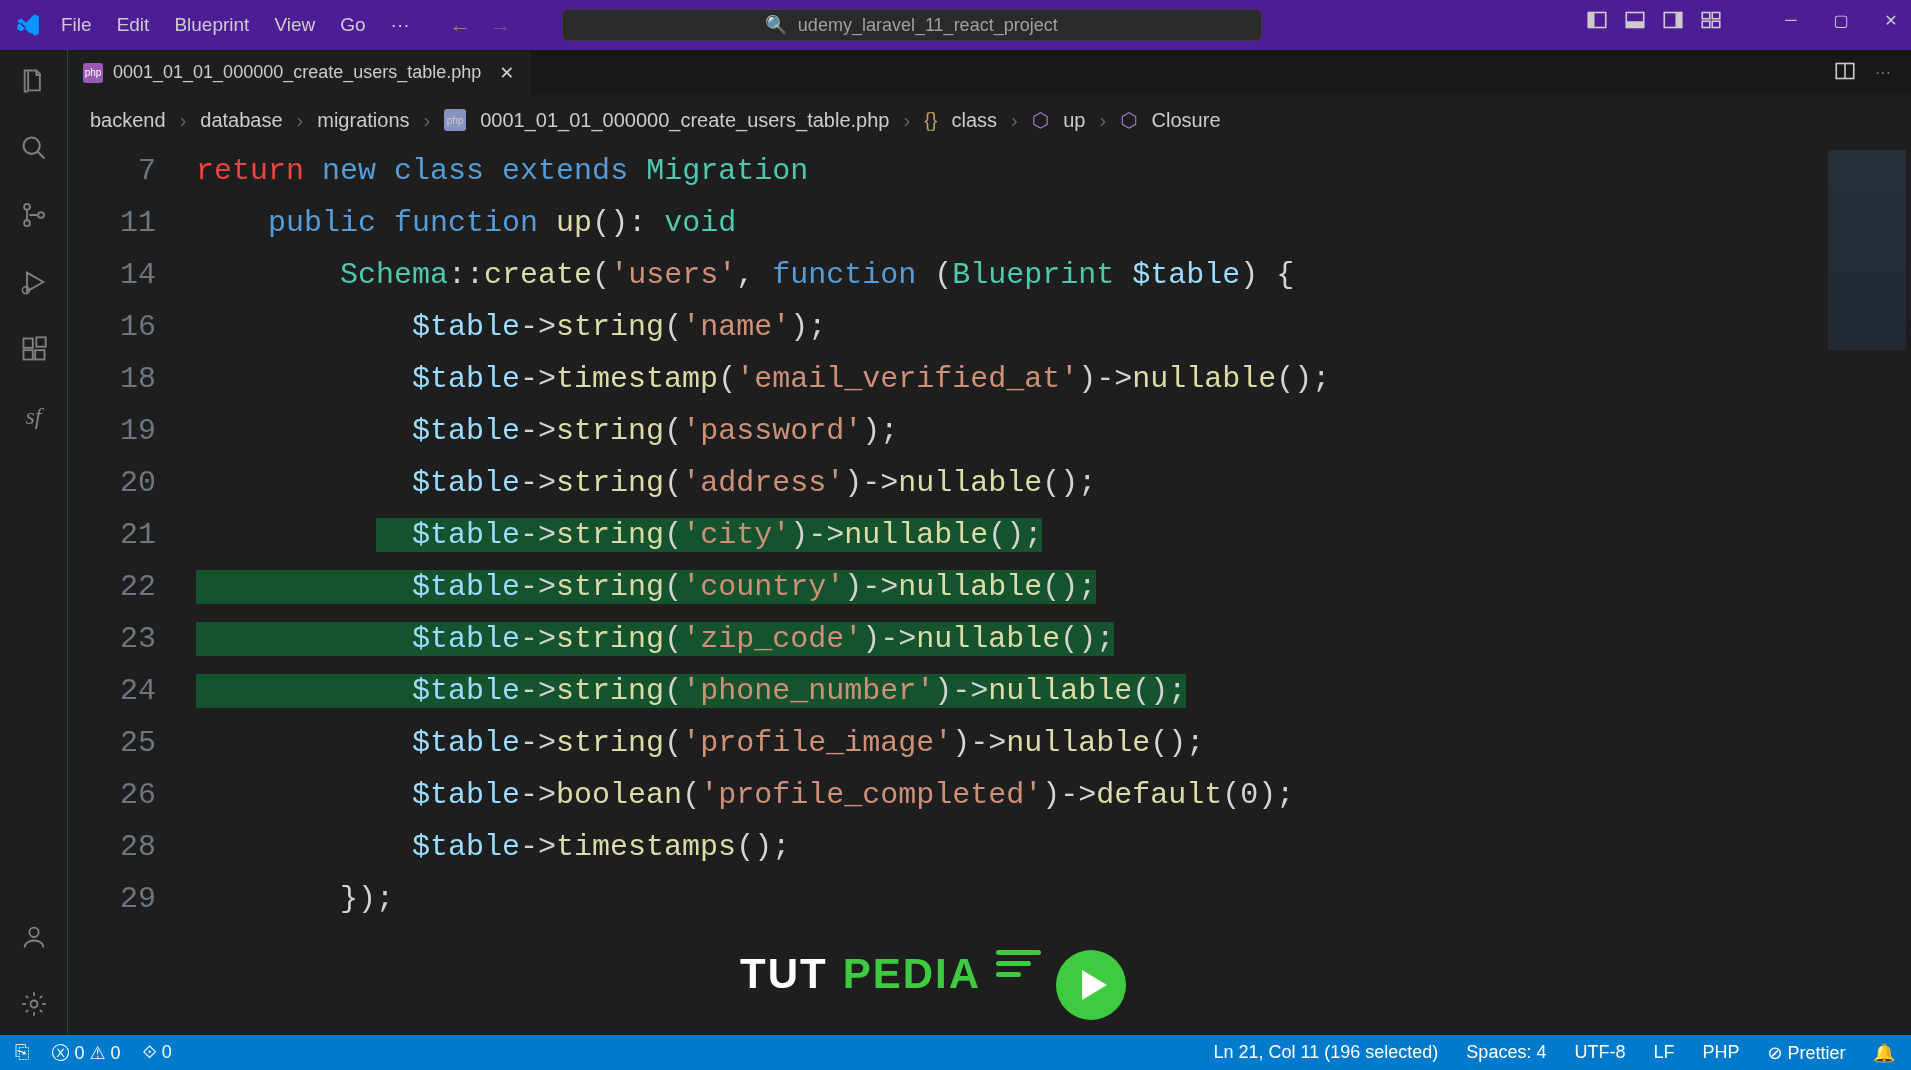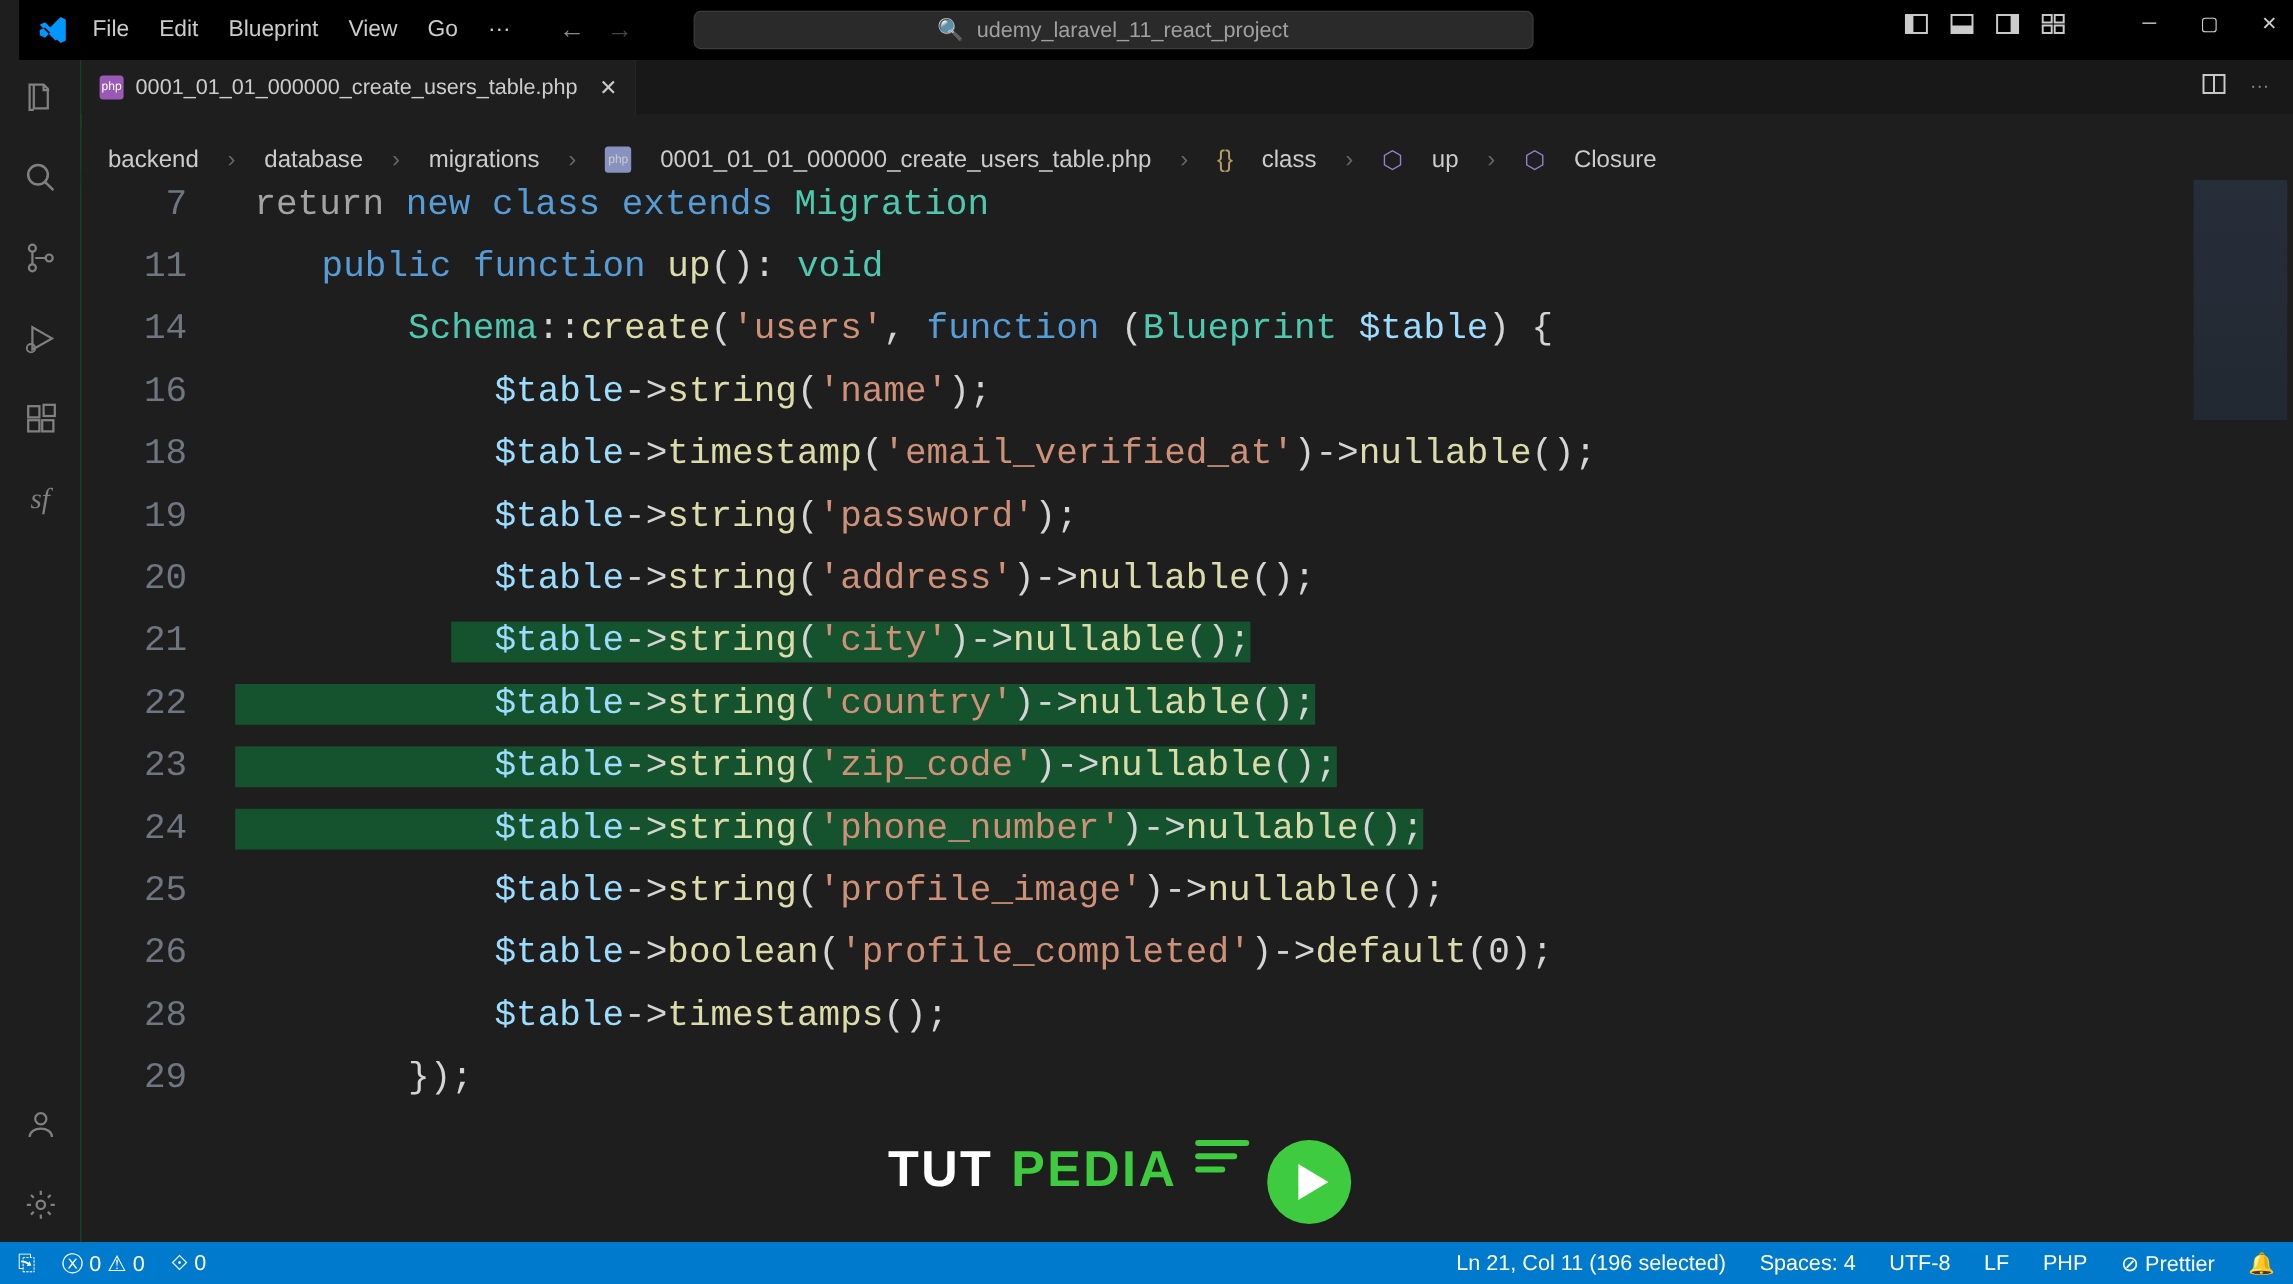--- a/index.html
+++ b/index.html
@@ -8,26 +8,25 @@
   background: #1e1e1e;
   color: #cccccc;
   width: 1911px;
   height: 1070px;
   overflow: hidden;
   position: relative;
 }
 
 .title-bar {
   height: 50px;
-  background: #000000;
+  background: #4c1d95;
   display: flex;
   align-items: center;
   padding: 0 15px;
   gap: 20px;
-  margin-left: 16px;
 }
 .logo { width: 26px; height: 26px; display: flex; align-items: center; justify-content: center; }
 .menu-bar { display: flex; gap: 25px; font-size: 19px; }
 .menu-item { cursor: pointer; }
 .nav-buttons { display: flex; gap: 18px; margin-left: 20px; }
 .nav-btn { color: #888; font-size: 22px; cursor: pointer; }
 .search-bar {
   flex: 1;
   max-width: 700px;
   background: #2a2a2a;
@@ -84,48 +83,48 @@
   gap: 10px;
   font-size: 18px;
   border-right: 1px solid #252525;
 }
 .tab-icon { width: 20px; height: 20px; background: #9b59b6; border-radius: 3px; display:flex; align-items:center; justify-content:center; font-size:10px; color:#fff; }
 .tab-close { color: #ccc; font-size: 18px; cursor: pointer; margin-left: 8px; }
 .tab-actions { margin-left: auto; display: flex; gap: 20px; padding-right: 20px; align-items: center; color: #888; }
 
 .breadcrumb {
   position: absolute;
-  left: 68px; top: 108px; right: 0;
+  left: 68px; top: 95px; right: 0;
   height: 50px;
   background: #1e1e1e;
   display: flex;
   align-items: center;
   padding: 0 22px;
-  gap: 24px;
+  gap: 14px;
   font-size: 20px;
   color: #ccc;
 }
 .breadcrumb .sep { color: #666; }
 .breadcrumb .icon-php { width: 22px; height: 22px; background: #8892BF; border-radius: 3px; display:inline-flex; align-items:center; justify-content:center; font-size:10px; }
 .breadcrumb .sym { color: #b89c5f; }
 .breadcrumb .sym2 { color: #9b7fcf; }
 
 .editor {
   position: absolute;
   left: 68px; top: 145px; right: 0; bottom: 35px;
   background: #1e1e1e;
   font-family: Consolas, "Courier New", monospace;
   font-size: 30px;
   line-height: 52px;
   overflow: hidden;
 }
 .line { display: flex; white-space: pre; }
 .gutter { width: 128px; text-align: right; color: #6e7681; padding-right: 40px; flex-shrink: 0; user-select: none; }
 .code { flex: 1; position: relative; }
-.k-return { color: #a3a3a3; margin-left: 16px; }
+.k-return { color: #ef4444; }
 .k-new { color: #569cd6; }
 .k-class { color: #569cd6; }
 .k-fn { color: #569cd6; }
 .k-void { color: #4ec9b0; }
 .k-type { color: #4ec9b0; }
 .m-name { color: #dcdcaa; }
 .v-name { color: #9cdcfe; }
 .str { color: #ce9178; }
 .pn { color: #d4d4d4; }
 .pub { color: #569cd6; }

